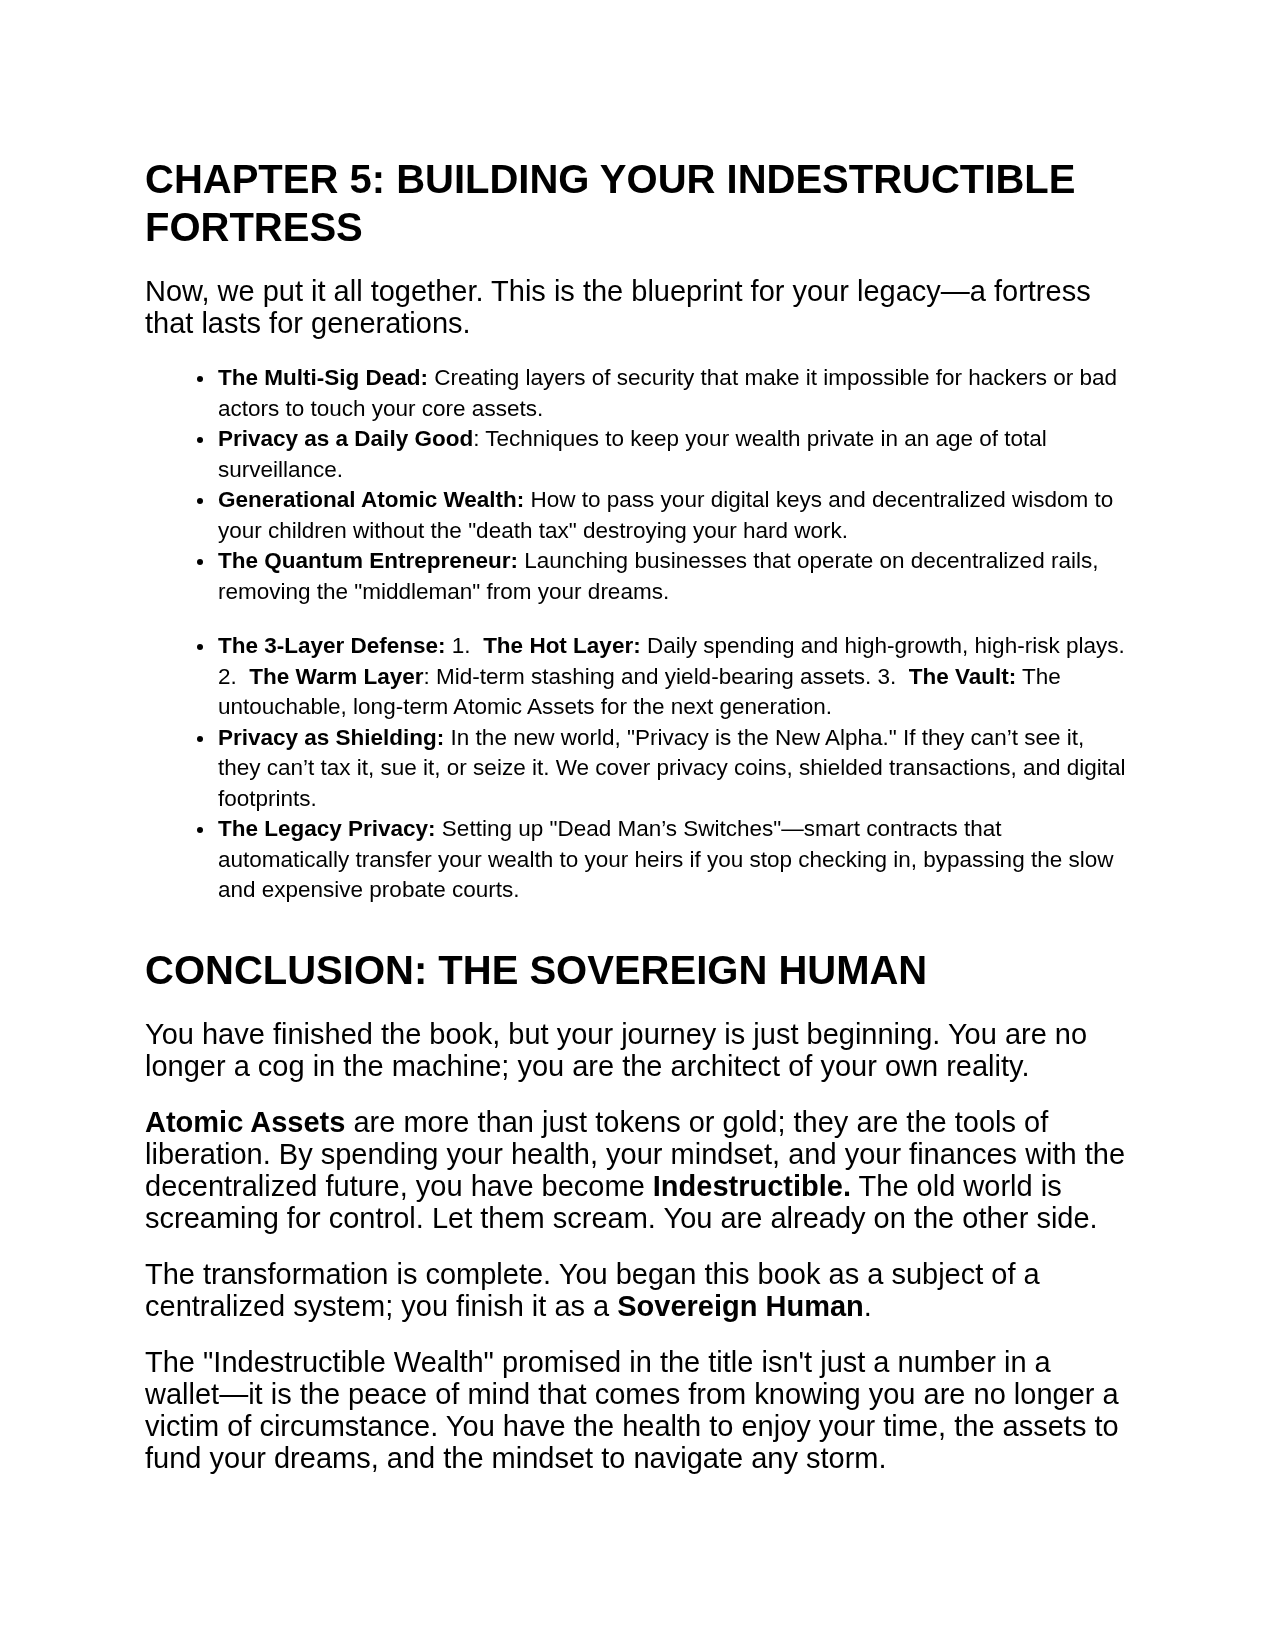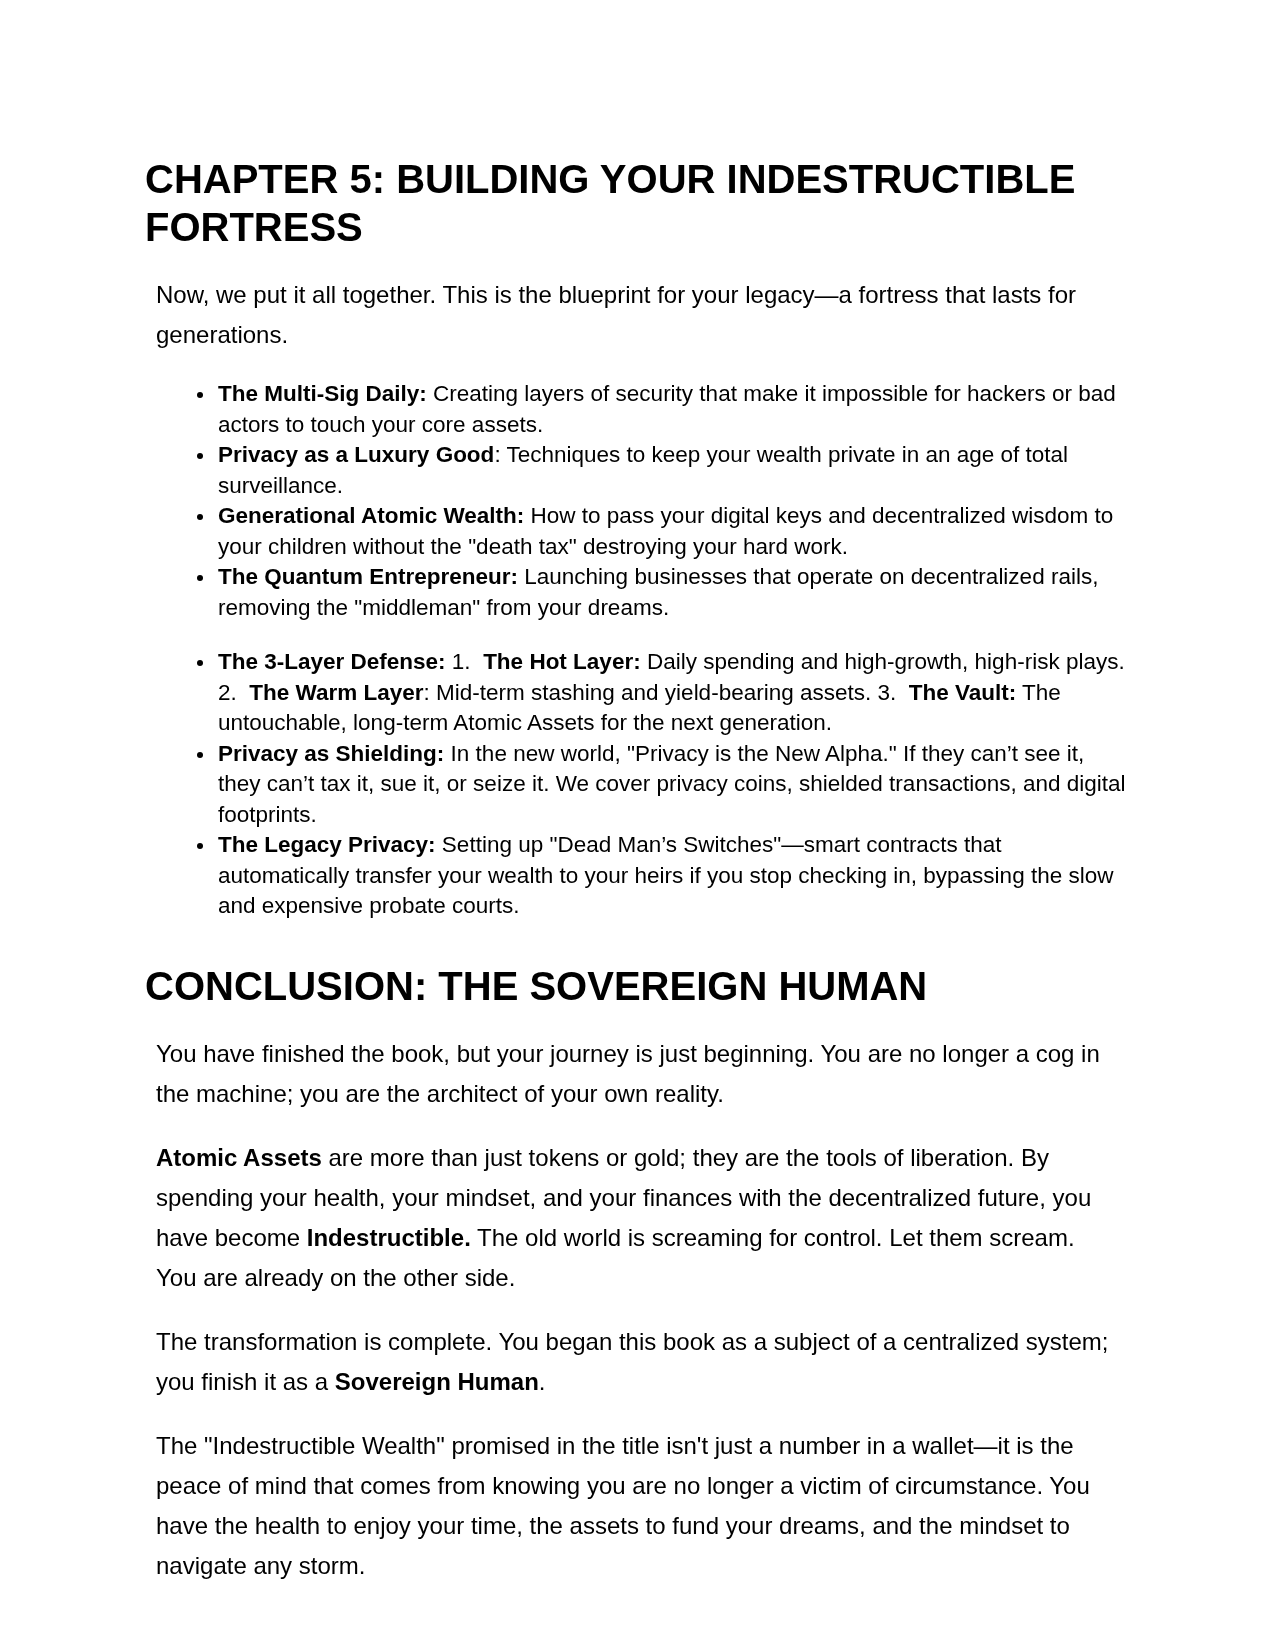--- a/index.html
+++ b/index.html
@@ -14,23 +14,23 @@
     overflow: hidden;
   }
   h1 {
     font-size: 40px;
     line-height: 48px;
     font-weight: 700;
     letter-spacing: 0;
     margin: 40px 0 24px 0;
   }
   p {
-    font-size: 24px;
-    line-height: 40px;
-    margin: 24px 11px;
+    font-size: 29px;
+    line-height: 32px;
+    margin: 24px 0;
   }
   ul {
     margin: 24px 0;
     padding-left: 71px;
   }
   li {
     font-size: 22.5px;
     line-height: 30.5px;
     margin: 0;
     padding-left: 2px;
@@ -41,22 +41,22 @@
 </head>
 <body>
 
 <div class="page">
 
   <h1>CHAPTER 5: BUILDING YOUR INDESTRUCTIBLE FORTRESS</h1>
 
   <p><span>Now, we put it all together. This is the blueprint for your legacy—a fortress that lasts for generations.</span></p>
 
   <ul>
-    <li><span class="b">The Multi-Sig Daily:</span><span> Creating layers of security that make it impossible for hackers or bad actors to touch your core assets.</span></li>
-    <li><span class="b">Privacy as a Luxury Good</span><span>: Techniques to keep your wealth private in an age of total surveillance.</span></li>
+    <li><span class="b">The Multi-Sig Dead:</span><span> Creating layers of security that make it impossible for hackers or bad actors to touch your core assets.</span></li>
+    <li><span class="b">Privacy as a Daily Good</span><span>: Techniques to keep your wealth private in an age of total surveillance.</span></li>
     <li><span class="b">Generational Atomic Wealth:</span><span> How to pass your digital keys and decentralized wisdom to your children without the "death tax" destroying your hard work.</span></li>
     <li><span class="b">The Quantum Entrepreneur:</span><span> Launching businesses that operate on decentralized rails, removing the "middleman" from your dreams.</span></li>
   </ul>
 
 
   <ul>
     <li><span class="b">The 3-Layer Defense:</span><span> 1.&nbsp; </span><span class="b">The Hot Layer:</span><span> Daily spending and high-growth, high-risk plays. 2.&nbsp; </span><span class="b">The Warm Layer</span><span>: Mid-term stashing and yield-bearing assets. 3.&nbsp; </span><span class="b">The Vault:</span><span> The untouchable, long-term Atomic Assets for the next generation.</span></li>
     <li><span class="b">Privacy as Shielding:</span><span> In the new world, "Privacy is the New Alpha." If they can’t see it, they can’t tax it, sue it, or seize it. We cover privacy coins, shielded transactions, and digital footprints.</span></li>
     <li><span class="b">The Legacy Privacy:</span><span> Setting up "Dead Man’s Switches"—smart contracts that automatically transfer your wealth to your heirs if you stop checking in, bypassing the slow and expensive probate courts.</span></li>
   </ul>

